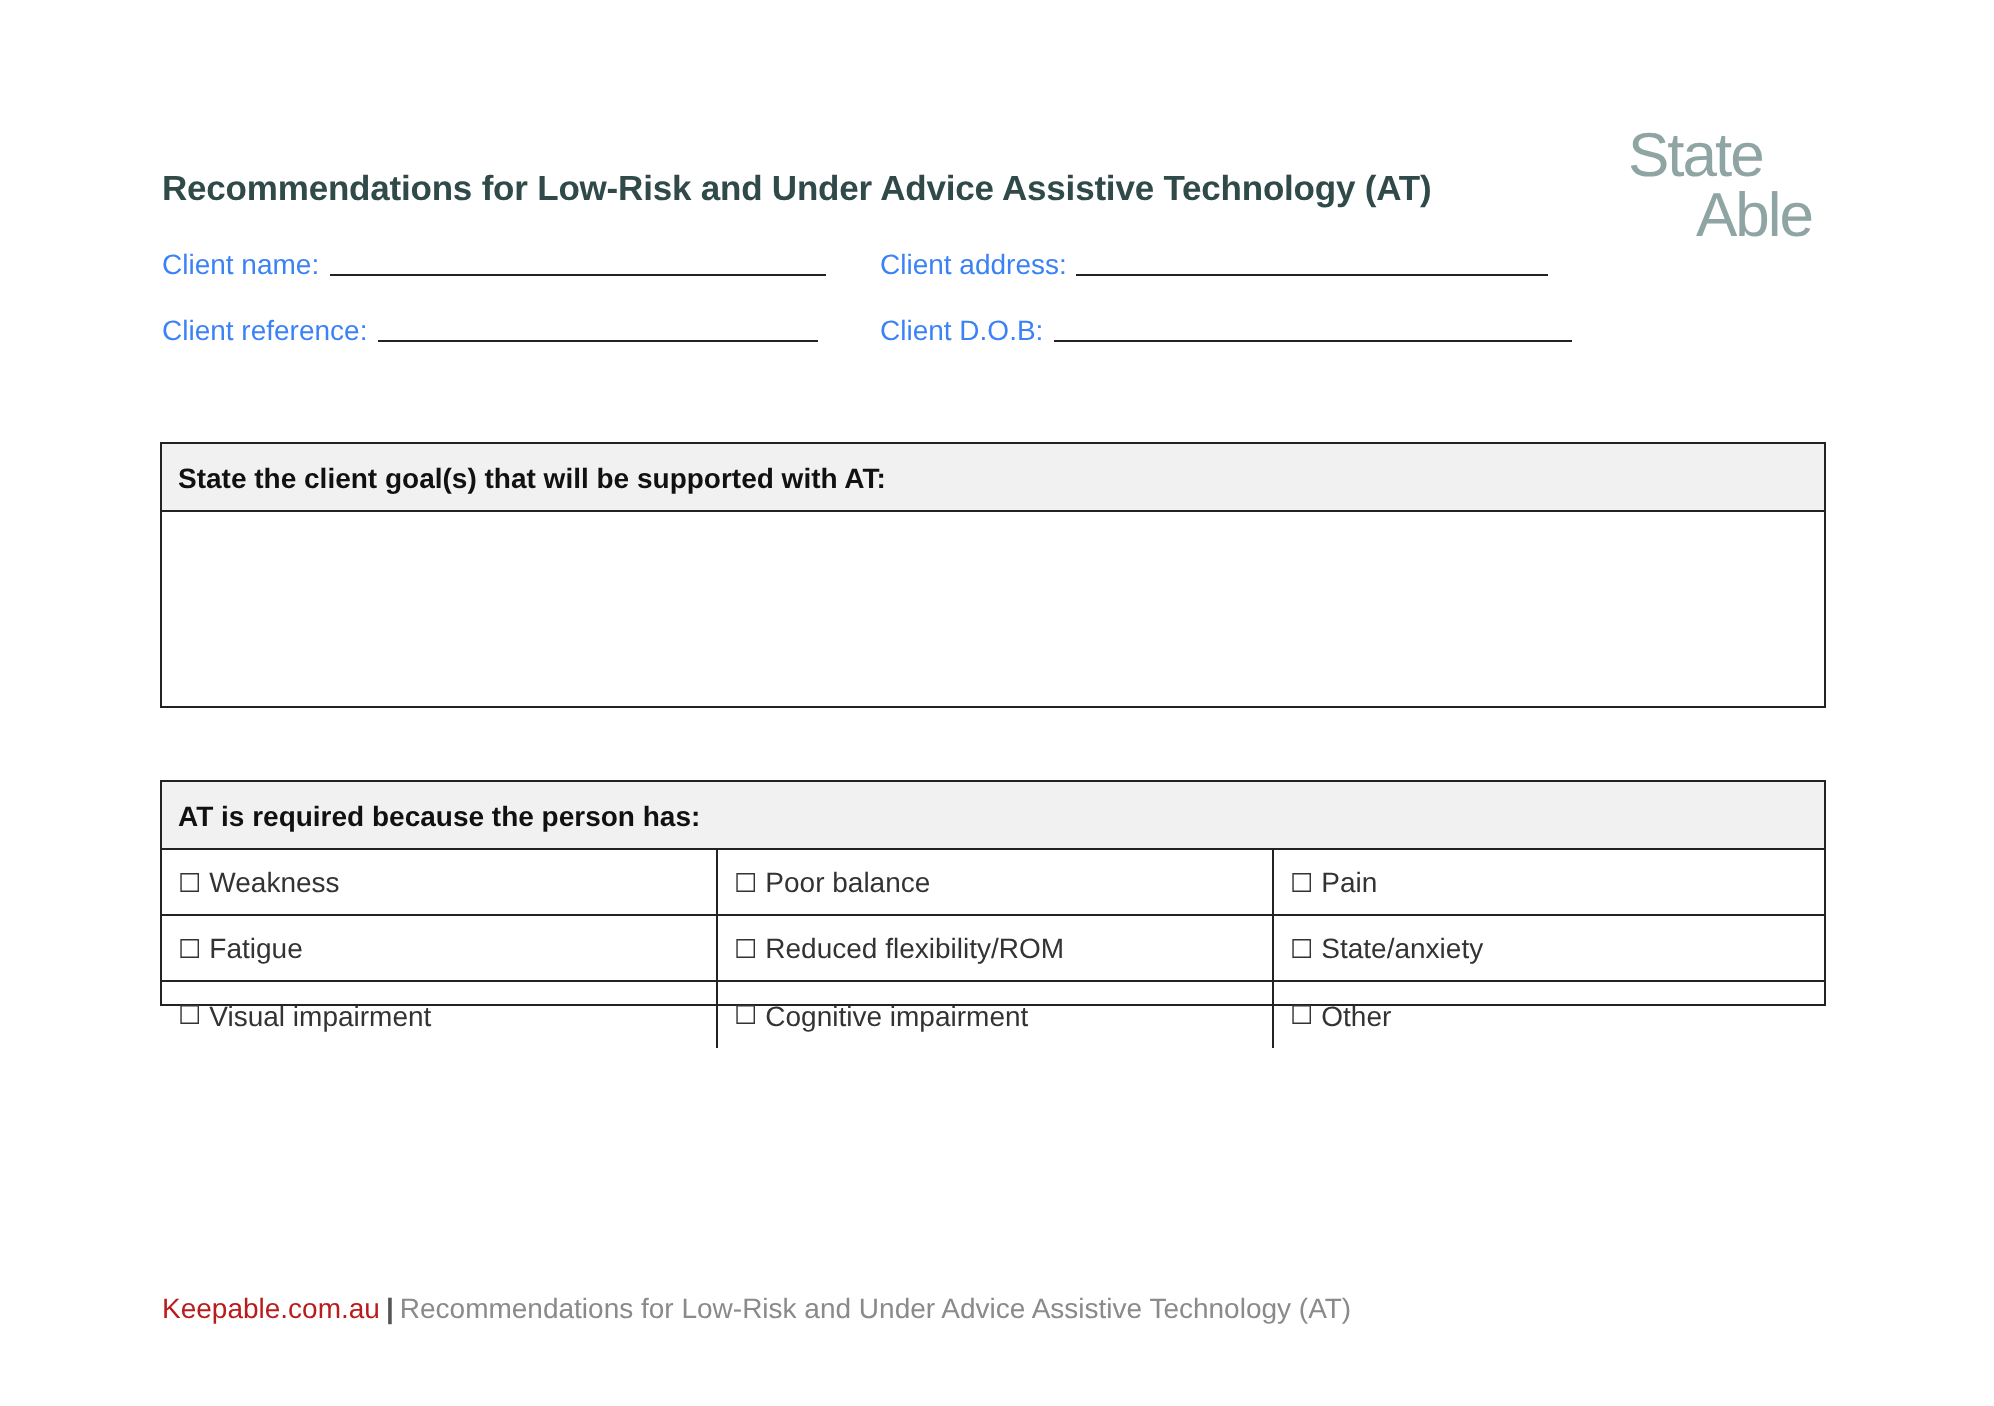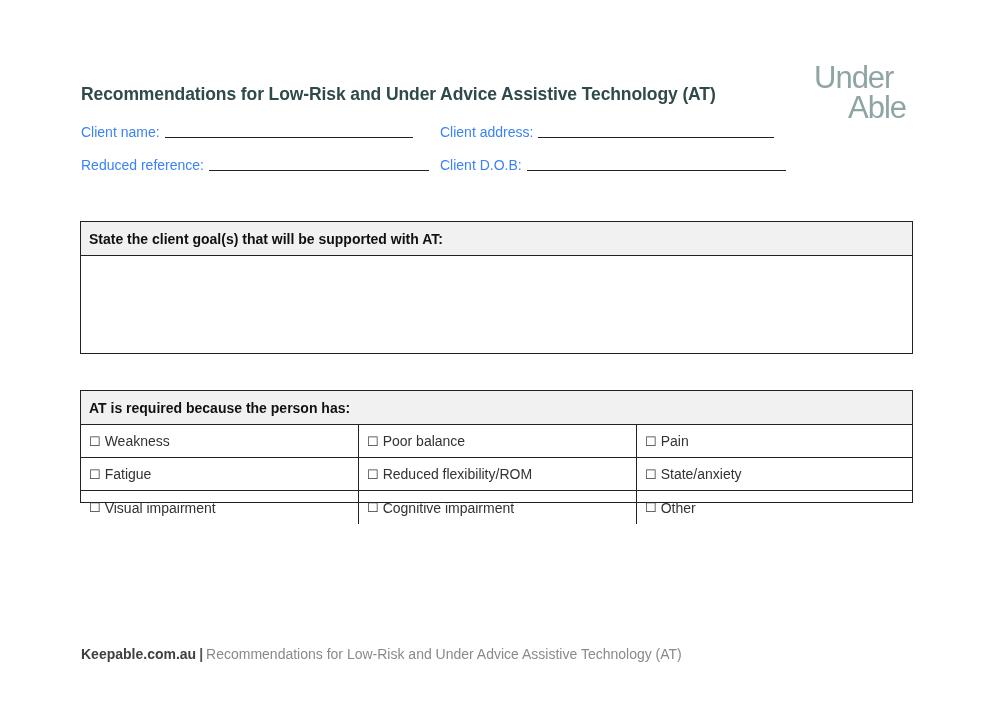--- a/index.html
+++ b/index.html
@@ -15,43 +15,43 @@
   .goal-box { top:221px; height:133px;text-align:center; }
   .goal-box .hdr { height:34px; border-bottom:1px solid #222; }
   .req-box { top:390px; height:113px; }
   .req-box .hdr { height:34px; border-bottom:1px solid #222; }
   .grid { display:grid; grid-template-columns:278px 278px 1fr; }
   .cell { height:33px; border-right:1px solid #222; border-bottom:1px solid #222; font-size:14px; display:flex; align-items:center; padding-left:8px; box-sizing:border-box; color:#333; }
   .cell:nth-child(3n) { border-right:none; }
   .cell.last { border-bottom:none; }
   .cb { font-size:13px; margin-right:4px; color:#333; }
   .footer { position:absolute; left:81px; top:646px; font-size:14px; color:#8a8a8a; }
-  .footer .site { font-weight:bold; color:#404040;margin-top:37px; }
+  .footer .site { font-weight:normal; color:#b91c1c;margin-top:37px; }
   .footer .sep { font-weight:bold; color:#555; margin:0 3px; }
 </style>
 </head>
 <body>
 
 <div class="title">Recommendations for Low-Risk and Under Advice Assistive Technology (AT)</div>
 
 <div class="logo">
-  <span class="l1">Under</span>
+  <span class="l1">State</span>
   <span class="l2">Able</span>
 </div>
 
 <div class="field" style="left:81px; top:124px;">
   <span>Client name:</span>
   <span class="line" style="width:248px;"></span>
 </div>
 <div class="field" style="left:440px; top:124px;">
   <span>Client address:</span>
   <span class="line" style="width:236px;"></span>
 </div>
 <div class="field" style="left:81px; top:157px;">
-  <span>Reduced reference:</span>
+  <span>Client reference:</span>
   <span class="line" style="width:220px;"></span>
 </div>
 <div class="field" style="left:440px; top:157px;">
   <span>Client D.O.B:</span>
   <span class="line" style="width:259px;"></span>
 </div>
 
 <div class="box goal-box">
   <div class="hdr">State the client goal(s) that will be supported with AT:</div>
   <div style="height:96px;"></div>

